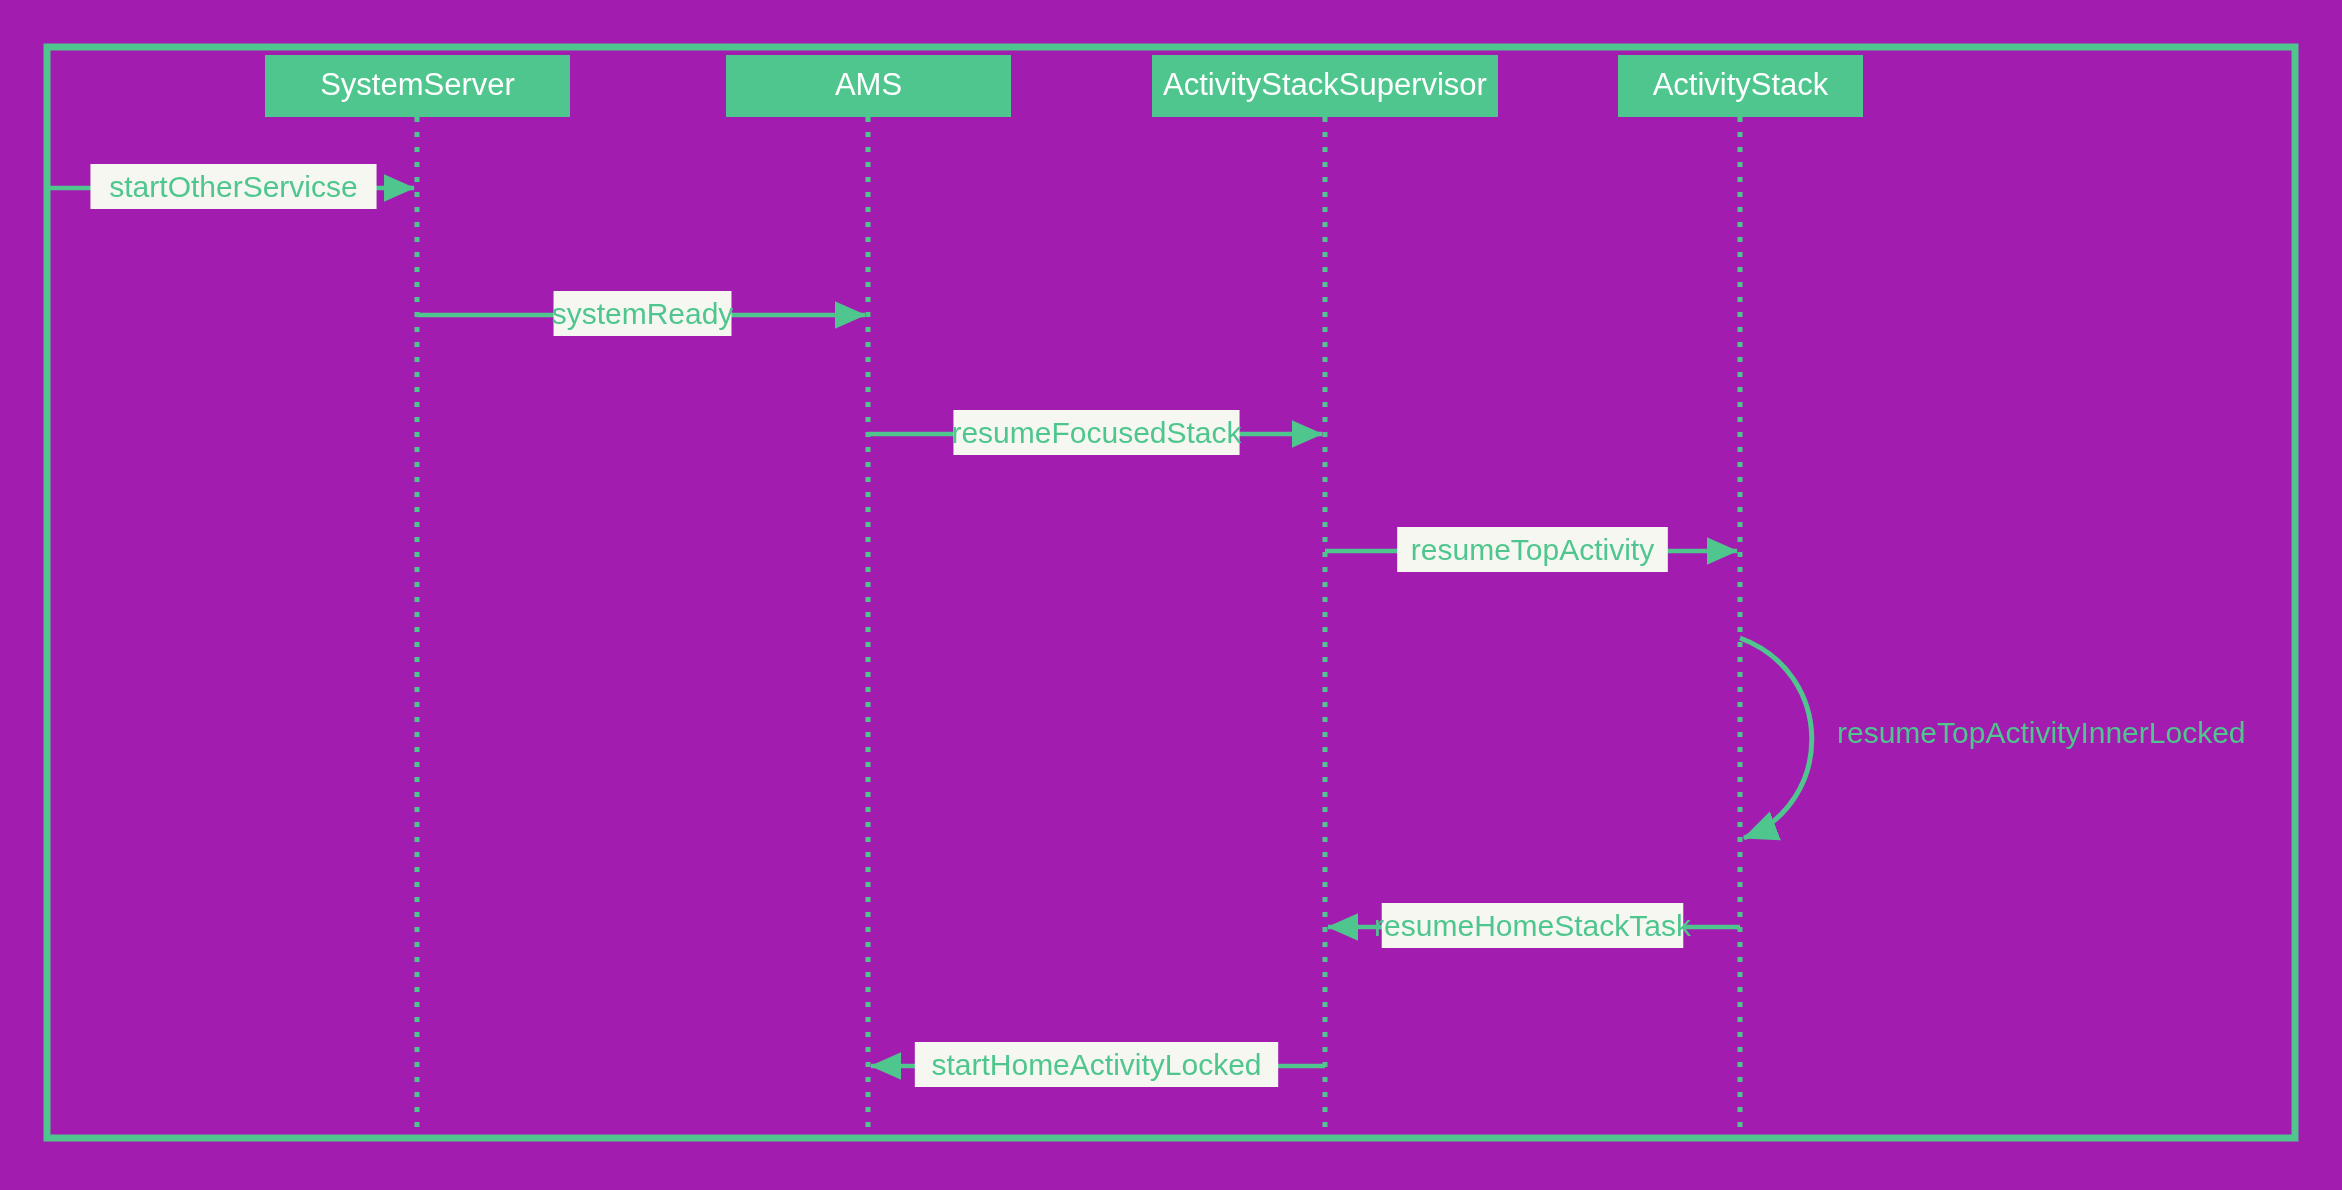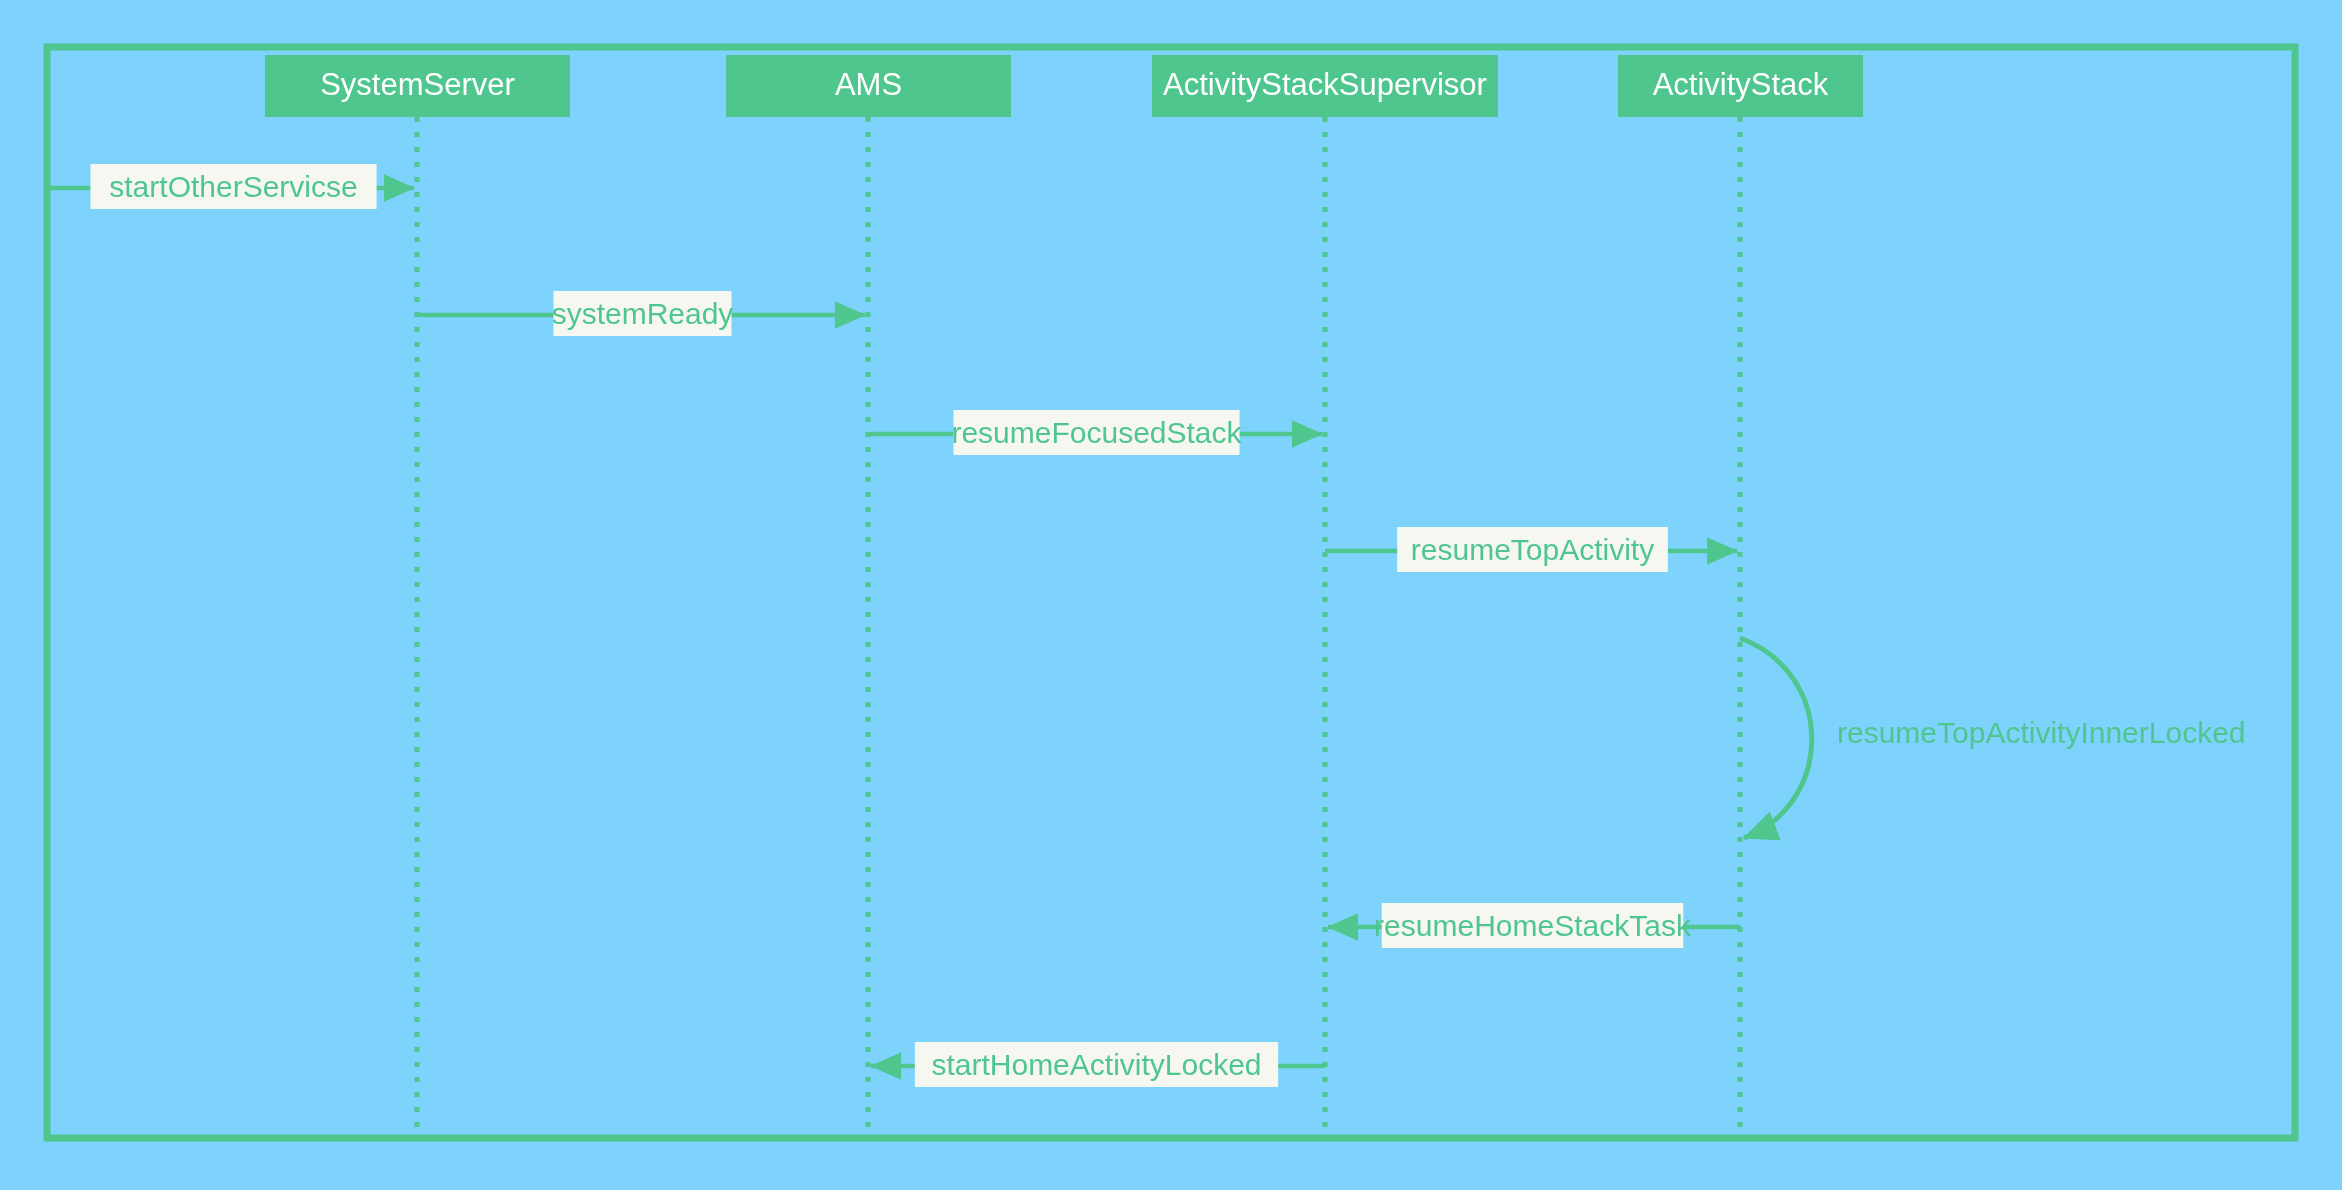--- a/index.html
+++ b/index.html
@@ -10,21 +10,21 @@
     height: 1190px;
     overflow: hidden;
   }
   body {
     font-family: "Liberation Sans", sans-serif;
   }
   #diagram-root {
     position: relative;
     width: 2342px;
     height: 1190px;
-    background: #7dd3fc;
+    background: #a21caf;
   }
   svg.seq {
     display: block;
     width: 2342px;
     height: 1190px;
   }
   .frame-rect {
     fill: none;
     stroke: #4FC68E;
     stroke-width: 7;

